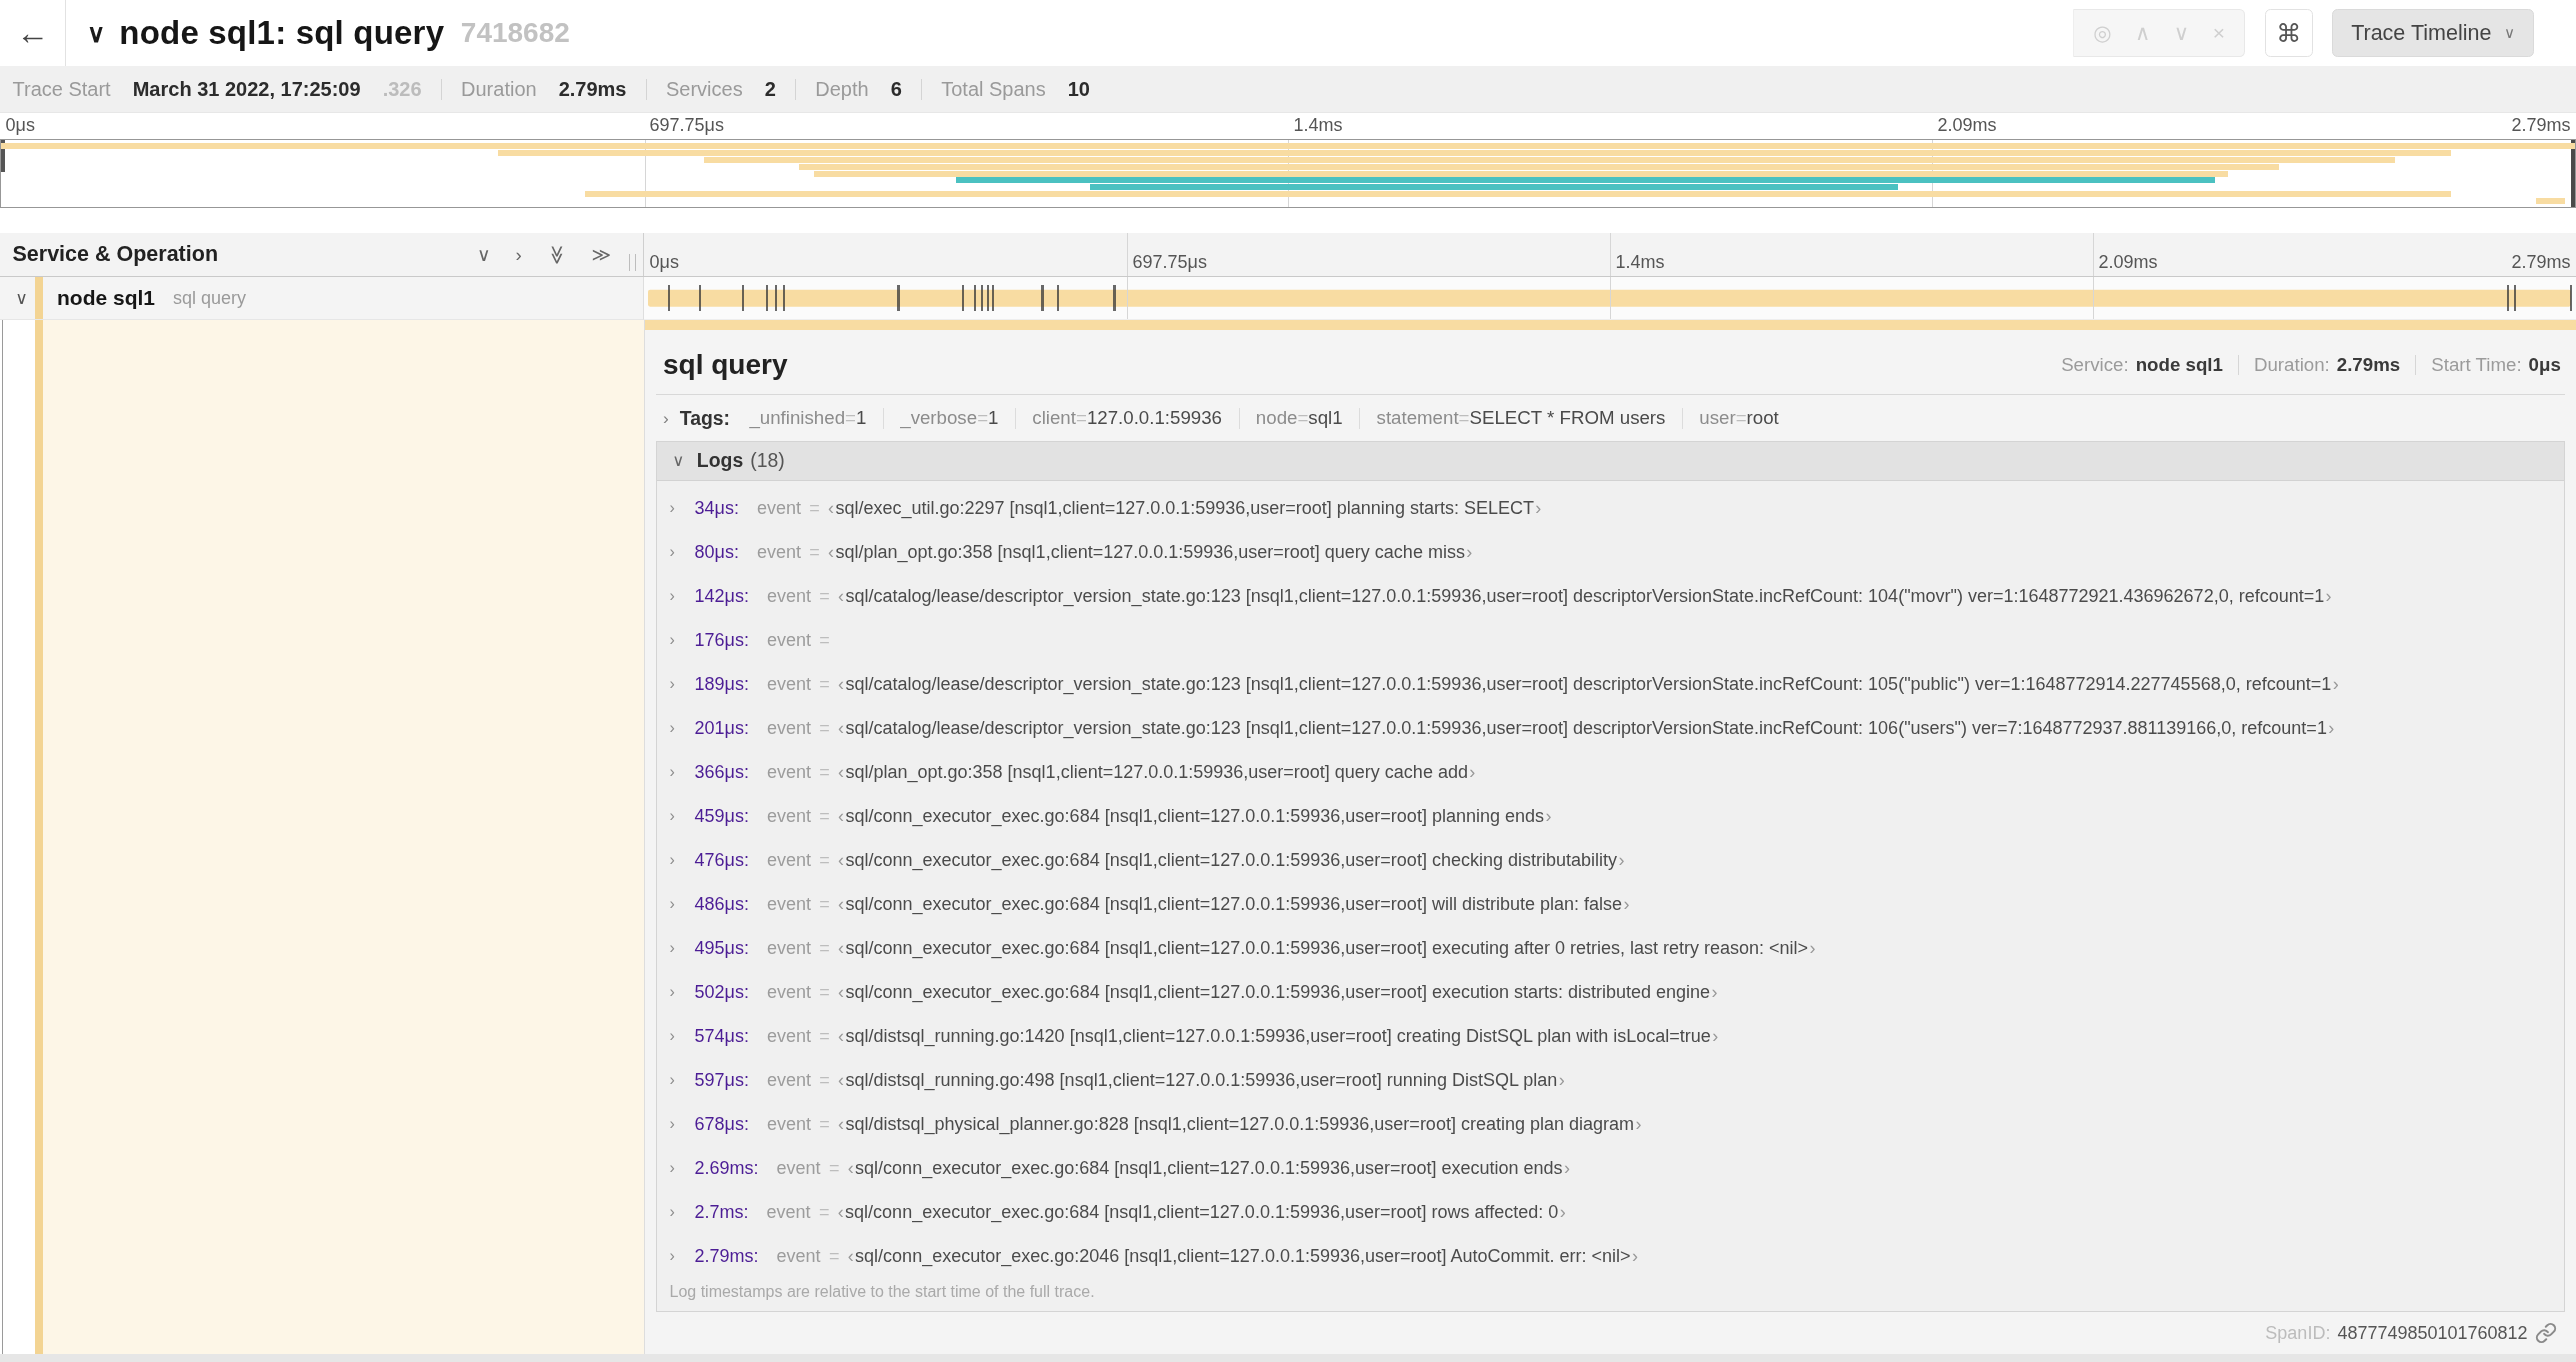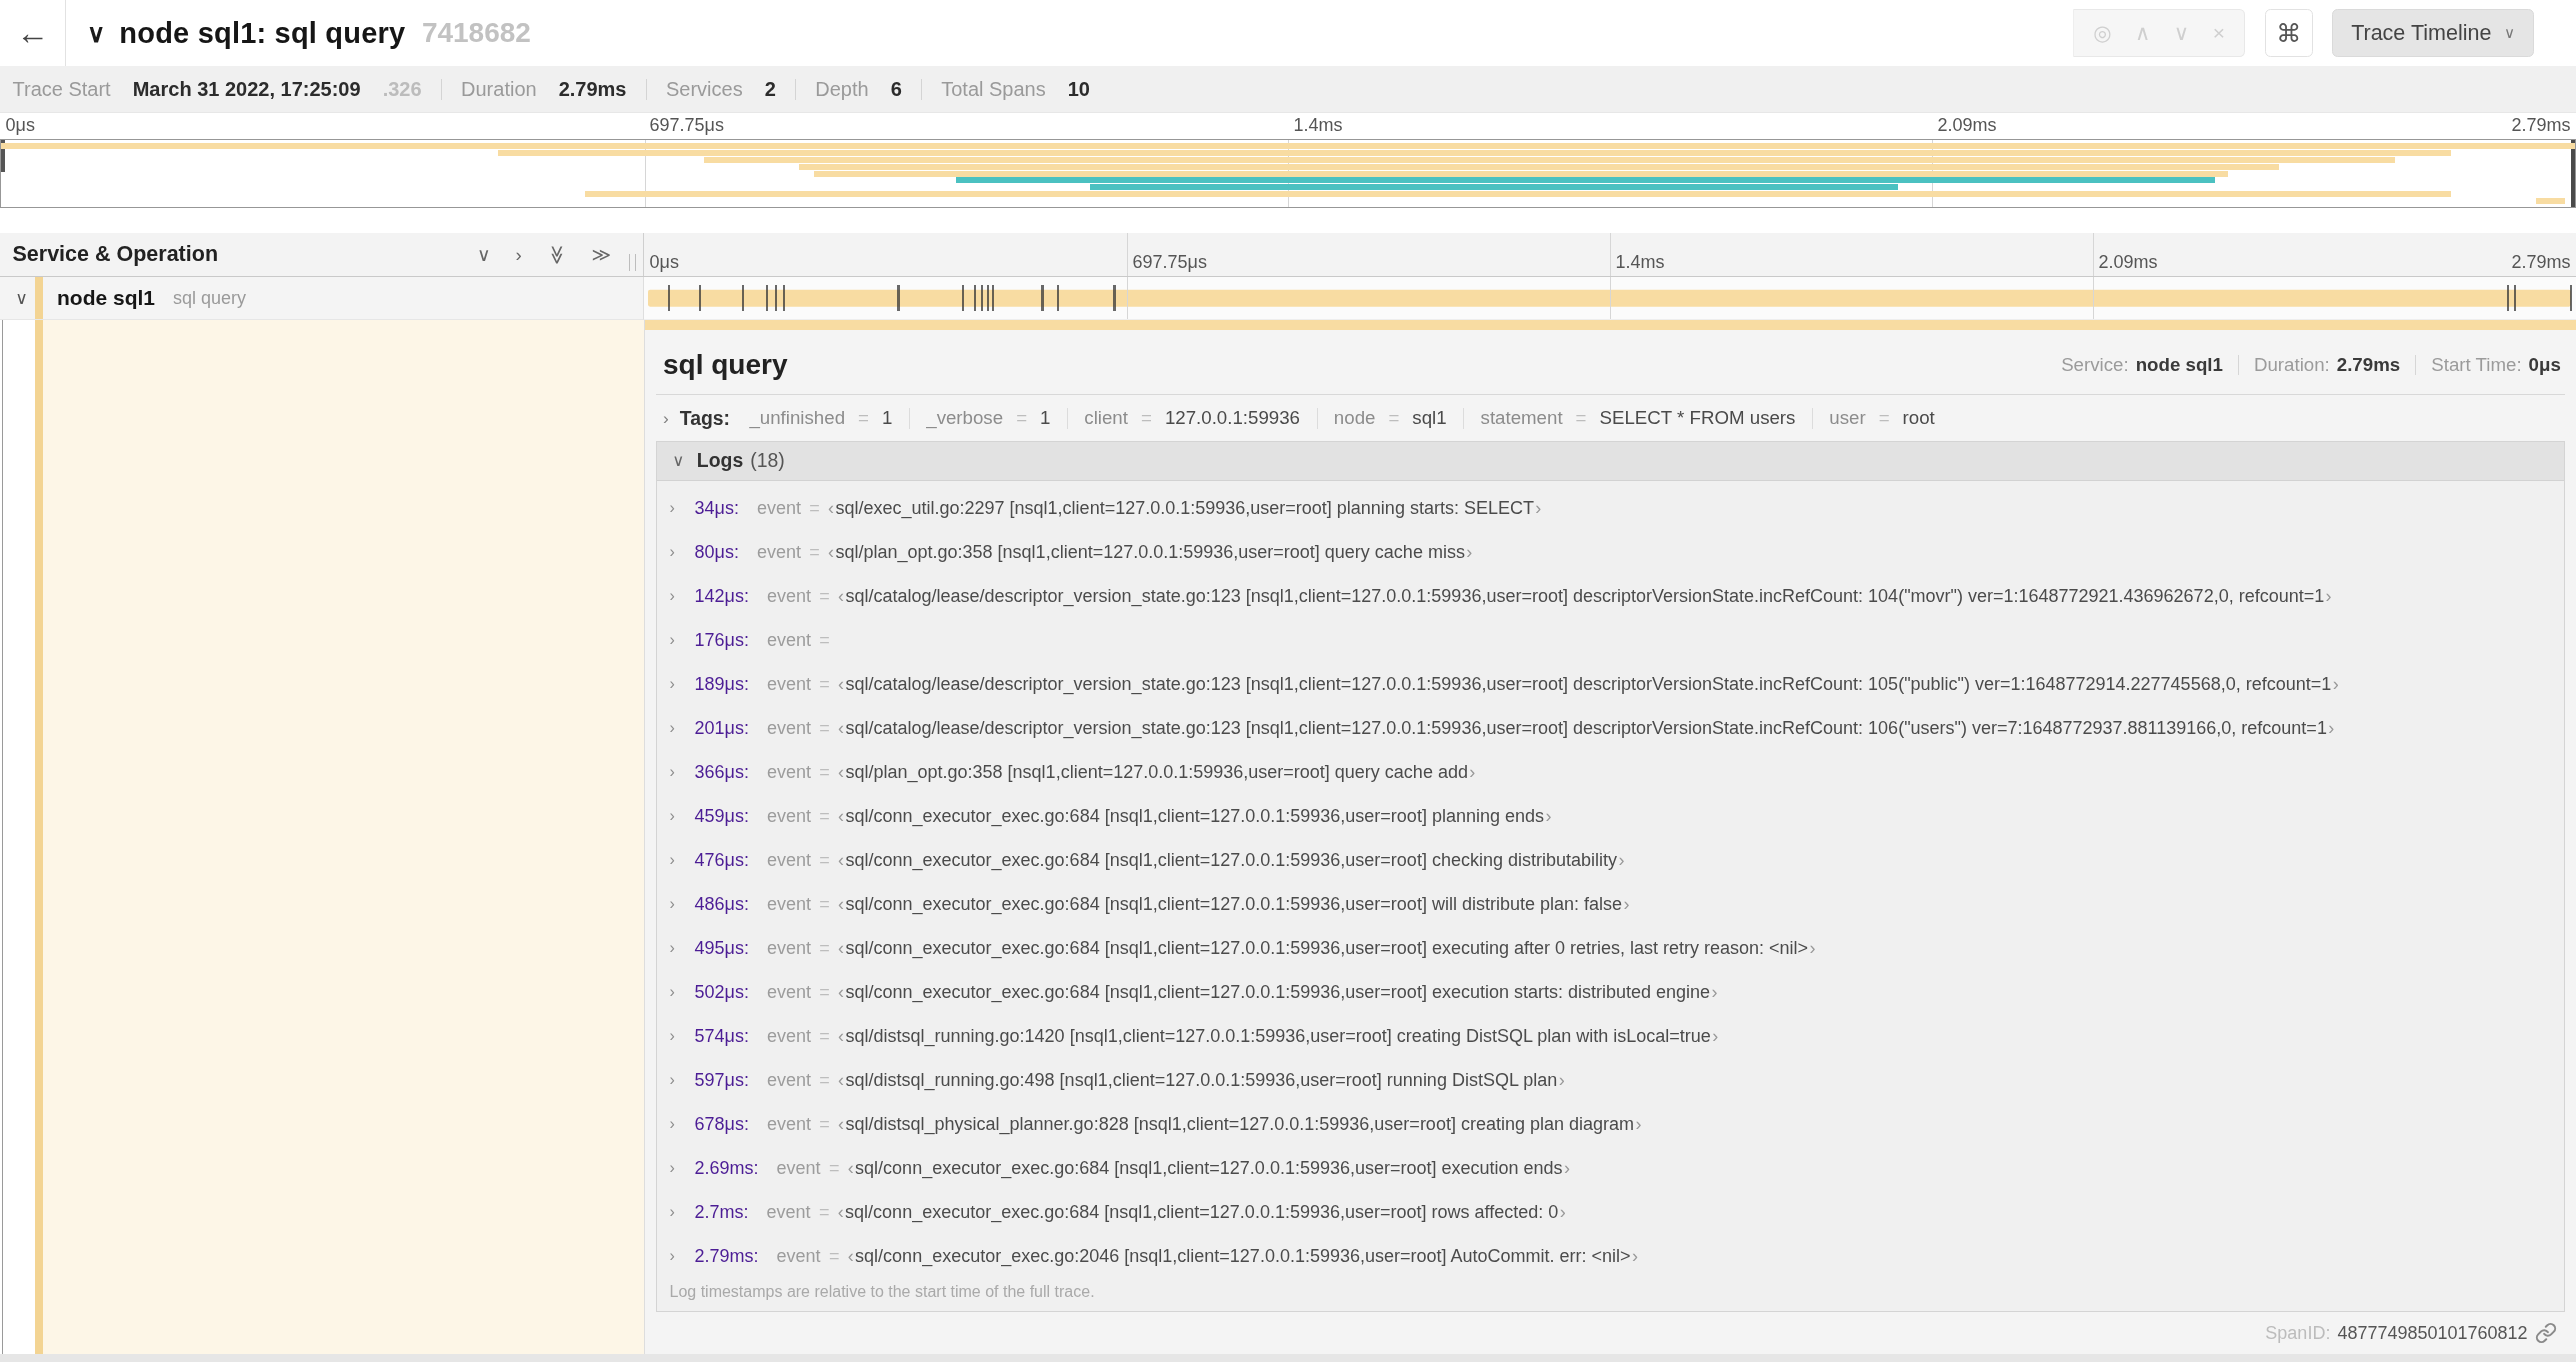--- a/index.html
+++ b/index.html
@@ -4,21 +4,21 @@
 <style>
   * { box-sizing: border-box; }
   html,body { margin:0; padding:0; width:2576px; height:1363px; background:#fff;
     font-family:"Liberation Sans", sans-serif; overflow:hidden; }
 
   
   .topbar { height:66px; display:flex; align-items:center; background:#fff; }
   .back-btn { width:66px; height:66px; flex:0 0 66px; border:none; border-right:0.7px solid #e2e2e2;
     background:#fff; font-size:33px; color:#444; display:flex; align-items:center; justify-content:center; cursor:pointer; }
   .title-caret { font-size:25px; font-weight:700; color:#1a1a1a; margin:0 14px 0 21px; }
-  .page-title { font-size:29px; font-weight:700; color:#161616; margin:0; letter-spacing:0.2px; }
+  .page-title { font-size:33px; font-weight:700; color:#161616; margin:0; letter-spacing:0.2px; }
   .trace-id { font-size:28px; font-weight:600; color:#c2c2c2; margin-left:16.6px; }
   .top-right { margin-left:auto; display:flex; align-items:center; gap:19.4px; padding-right:42px; }
   .find-wrap { display:flex; height:48px; }
   .find-input { width:325px; height:48px; border:1.4px solid #e8e8e8; border-right:none;
     border-radius:5.5px 0 0 5.5px; font-size:21px; color:#444; padding:0 16.6px; outline:none; font-family:inherit; }
   .find-input::placeholder { color:#ccc; }
   .find-suffix { display:flex; align-items:center; gap:23.5px; padding:0 19.4px; background:#f6f6f6;
     border:1.4px solid #e8e8e8; border-left:0.7px solid #eee; border-radius:0 5.5px 5.5px 0; color:#cfcfcf; font-size:21px; }
   .icon-btn { height:48px; min-width:48px; border:1.4px solid #e2e2e2; border-radius:5.5px; background:#fff;
     font-size:25px; color:#555; display:flex; align-items:center; justify-content:center; cursor:pointer; }
@@ -84,21 +84,21 @@
   .d-head { display:flex; align-items:center; padding:19.4px 15.2px 12.5px 18px; }
   .d-title { font-size:28px; font-weight:700; color:#222; margin:0; }
   .d-meta { margin-left:auto; display:flex; align-items:center; font-size:18.7px; white-space:nowrap; }
   .d-meta .lbl { color:#9b9b9b; }
   .d-meta .val { color:#3a3a3a; font-weight:700; margin-left:7px; }
   .d-meta-sep { width:0.7px; height:19.4px; background:#d6d6d6; margin:0 15.2px; }
   .d-divider { height:0.7px; flex:0 0 0.7px; background:#d8d8d8; margin:0 11px; }
   .d-tags { display:flex; align-items:center; padding:12.5px 14px 11px 18px; font-size:18.7px; white-space:nowrap; cursor:pointer; }
   .tag-caret { color:#808080; font-size:17.3px; margin-right:11px; }
   .tags-label { font-weight:700; color:#333; margin-right:19.4px; font-size:19.4px; }
-  .tag-item { display:flex; gap:13px;align-items:flex-end; }
+  .tag-item { display:flex; gap:0;align-items:flex-end; }
   .tag-key { color:#8c8c8c; }
   .tag-eq { color:#bdbdbd; }
   .tag-val { color:#4a4a4a; }
   .tag-sep { width:0.7px; height:21px; background:#dcdcdc; margin:0 16.6px; }
   .logs-box { margin:0 11px; border:0.7px solid #d4d4d4; background:#f0f0f0; flex:1;
     display:flex; flex-direction:column; min-height:0; }
   .logs-head { height:39px; flex:0 0 39px; background:#e2e2e2; display:flex; align-items:center;
     padding-left:15.2px; font-size:19.4px; border-bottom:0.7px solid #d2d2d2; cursor:pointer; }
   .logs-caret { color:#666; font-size:16.6px; margin-right:12.5px; }
   .logs-title { font-weight:700; color:#333; margin-right:7px; }

